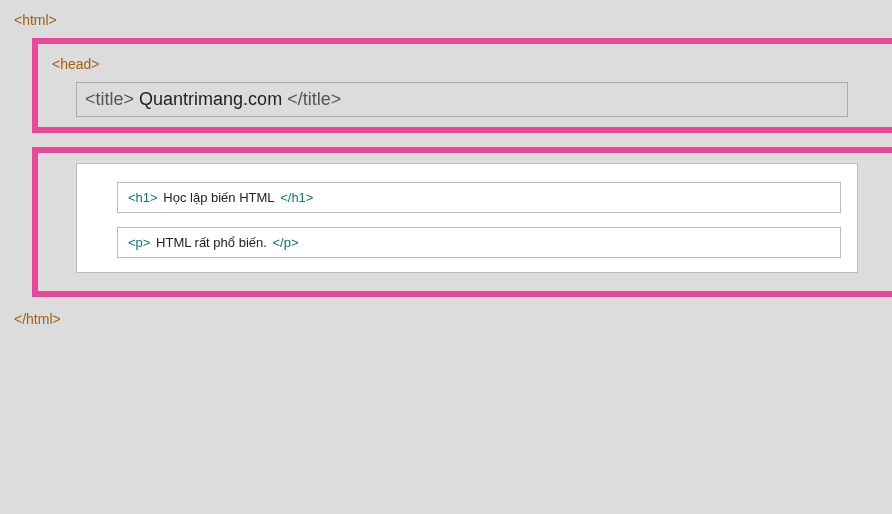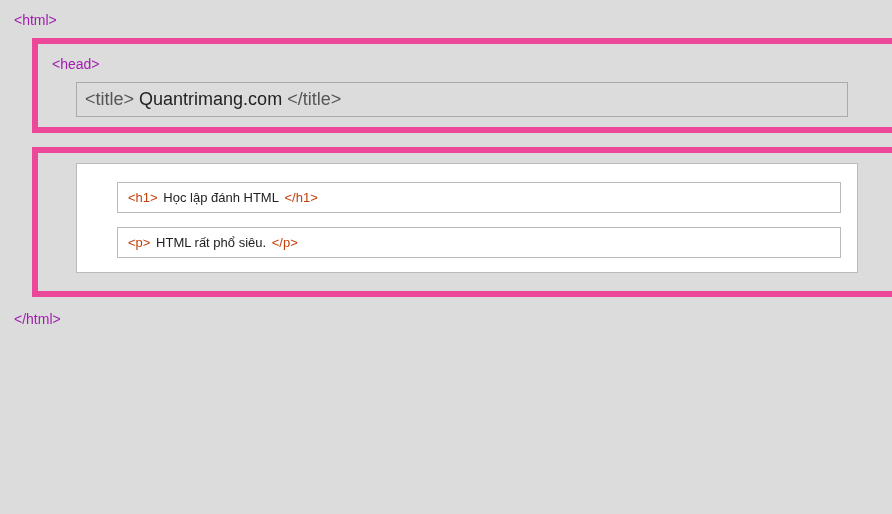--- a/index.html
+++ b/index.html
@@ -5,21 +5,21 @@
   * { box-sizing: border-box; margin: 0; padding: 0; }
   body {
     background: #dcdcdc;
     font-family: "Segoe UI", Arial, sans-serif;
     font-size: 14px;
     color: #333;
     padding: 10px 14px 14px 14px;
     width: 892px;
   }
   .tag-label {
-    color: #a21caf;
+    color: #a16207;
     font-size: 14px;
     margin: 2px 0 6px 0;
   }
   .html-open { margin-bottom: 10px; }
   .html-close { }
 
   .section-box {
     border: 6px solid #ec4899;
     background: #dcdcdc;
     margin: 0 0 14px 18px;
@@ -47,21 +47,21 @@
     padding: 18px 16px 14px 16px;
   }
   .content-row {
     border: 1px solid #bbb;
     background: #fff;
     padding: 7px 10px;
     margin: 0 0 14px 24px;
     font-size: 13px;
   }
   .content-row:last-child { margin-bottom: 0; }
-  .content-row span.tag { color: #c2410c; }
+  .content-row span.tag { color: #0f766e; }
   .content-row span.txt { color: #222; padding: 0 2px; }
 </style>
 </head>
 <body>
 
 <div class="tag-label html-open">&lt;html&gt;</div>
 
 <div class="section-box">
   <div class="tag-label sec-open">&lt;head&gt;</div>
 
@@ -72,28 +72,28 @@
   </div>
 
 </div>
 
 <div class="section-box">
 
   <div class="body-content">
 
     <div class="content-row">
       <span class="tag">&lt;h1&gt;</span>
-      <span class="txt">Học lập đánh HTML</span>
+      <span class="txt">Học lập biến HTML</span>
       <span class="tag">&lt;/h1&gt;</span>
     </div>
 
 
     <div class="content-row">
       <span class="tag">&lt;p&gt;</span>
-      <span class="txt">HTML rất phổ siêu.</span>
+      <span class="txt">HTML rất phổ biến.</span>
       <span class="tag">&lt;/p&gt;</span>
     </div>
 
   </div>
 
 </div>
 
 <div class="tag-label html-close">&lt;/html&gt;</div>
 
 </body></html>

